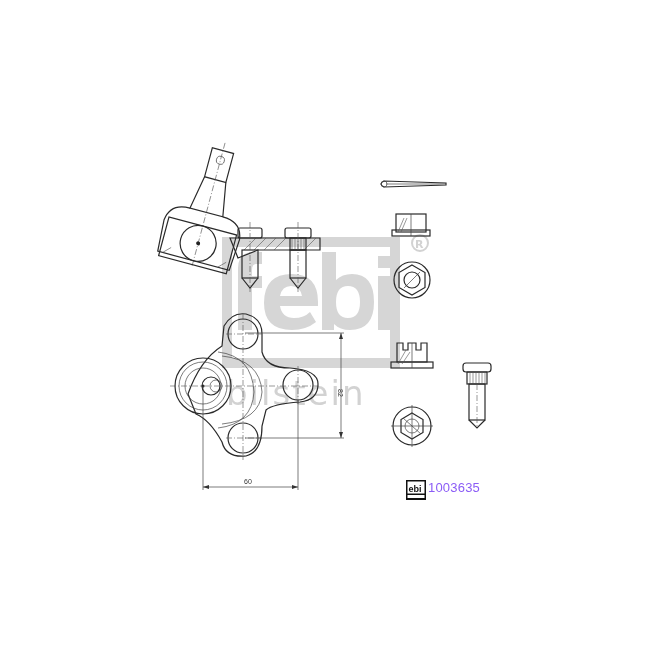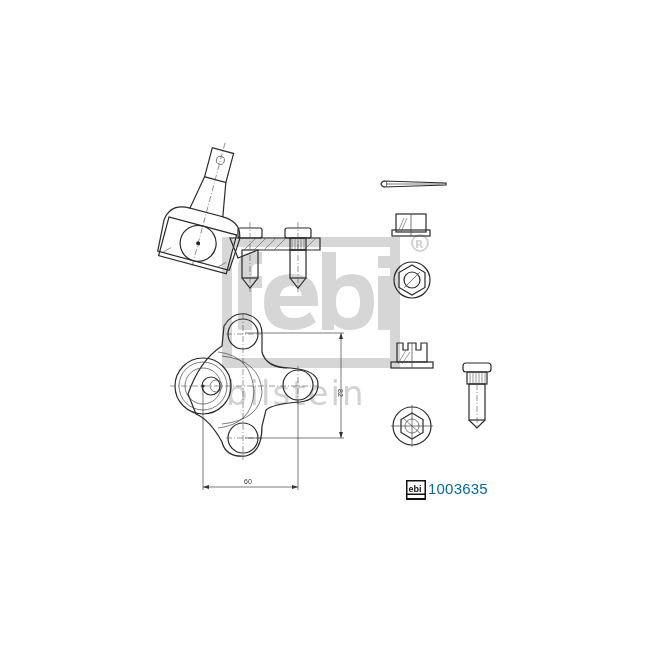--- a/index.html
+++ b/index.html
@@ -5,21 +5,21 @@
   html, body { margin:0; padding:0; background:#ffffff; }
   body { width:650px; height:650px; position:relative; overflow:hidden; font-family:"Liberation Sans", sans-serif; }
   svg { position:absolute; left:0; top:0; }
   .ln { fill:none; stroke:#2a2a2a; stroke-width:1.2; }
   .thin { fill:none; stroke:#444; stroke-width:0.7; }
   .dash { fill:none; stroke:#555; stroke-width:0.6; stroke-dasharray:6 2 1 2; }
   .hatch { fill:none; stroke:#555; stroke-width:0.6; }
   .wm { fill:#d6d6d6; }
   .wmtext { fill:#d2d2d2; font-family:"DejaVu Sans", sans-serif; }
   .dimtxt { font-family:"Liberation Sans", sans-serif; font-size:7px; fill:#333; }
-  .part-no { position:absolute; left:428px; top:480px; font-size:15px; color:#0369a1; font-family:"Liberation Sans", sans-serif; letter-spacing:0.2px; }
+  .part-no { position:absolute; left:428px; top:480px; font-size:13px; color:#8b5cf6; font-family:"Liberation Sans", sans-serif; letter-spacing:0.2px; }
   .logo-badge { position:absolute; left:406px; top:480px; width:20px; height:20px; }
 </style>
 </head>
 <body>
 
 <svg width="650" height="650" viewBox="0 0 650 650">
 
   <g>
 
     <path class="wm" d="M222,237 H400 V368 H222 Z M232,247 V358 H390 V247 Z" fill-rule="evenodd"></path>

